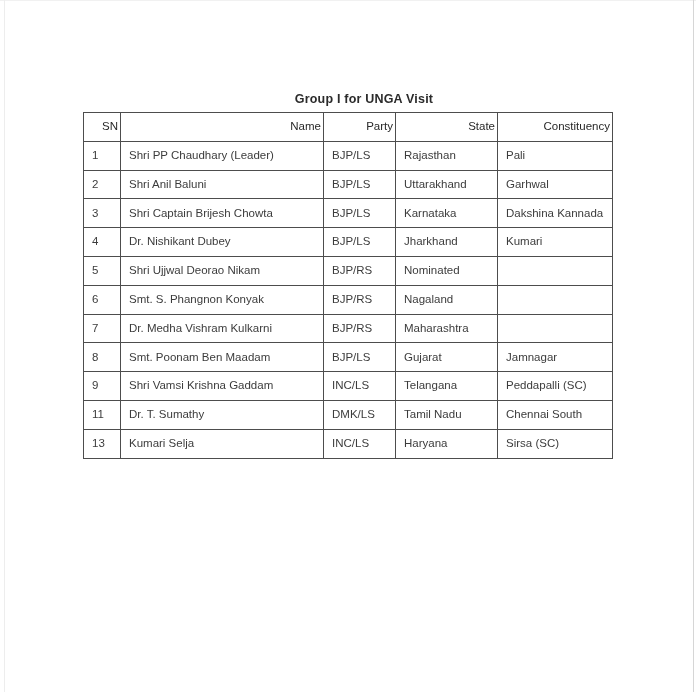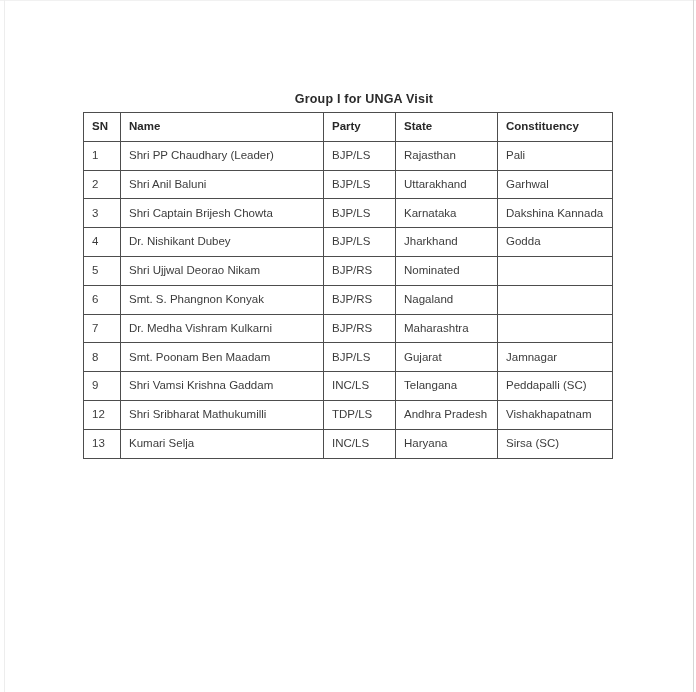--- a/index.html
+++ b/index.html
@@ -47,22 +47,23 @@
     height: 27.8px;
     padding: 0 2px 0 8px;
     font-size: 11.5px;
     line-height: 1;
     text-align: left;
     vertical-align: middle;
     white-space: nowrap;
     overflow: hidden;
   }
   .grid th {
-    font-weight: bold;
+    font-weight: normal;
     color: #282828;
+    text-align: right;
   }
   .grid td {
     font-weight: normal;
     color: #3c3c3c;
   }
 </style>
 </head>
 <body>
 
 <div class="edge-top"></div>
@@ -108,21 +109,21 @@
         <td>Shri Captain Brijesh Chowta</td>
         <td>BJP/LS</td>
         <td>Karnataka</td>
         <td>Dakshina Kannada</td>
       </tr>
       <tr>
         <td>4</td>
         <td>Dr. Nishikant Dubey</td>
         <td>BJP/LS</td>
         <td>Jharkhand</td>
-        <td>Godda</td>
+        <td>Kumari</td>
       </tr>
       <tr>
         <td>5</td>
         <td>Shri Ujjwal Deorao Nikam</td>
         <td>BJP/RS</td>
         <td>Nominated</td>
         <td></td>
       </tr>
       <tr>
         <td>6</td>
@@ -146,25 +147,25 @@
         <td>Jamnagar</td>
       </tr>
       <tr>
         <td>9</td>
         <td>Shri Vamsi Krishna Gaddam</td>
         <td>INC/LS</td>
         <td>Telangana</td>
         <td>Peddapalli (SC)</td>
       </tr>
       <tr>
-        <td>12</td>
-        <td>Shri  Sribharat Mathukumilli</td>
-        <td>TDP/LS</td>
-        <td>Andhra Pradesh</td>
-        <td>Vishakhapatnam</td>
+        <td>11</td>
+        <td>Dr. T. Sumathy</td>
+        <td>DMK/LS</td>
+        <td>Tamil Nadu</td>
+        <td>Chennai South</td>
       </tr>
       <tr>
         <td>13</td>
         <td>Kumari Selja</td>
         <td>INC/LS</td>
         <td>Haryana</td>
         <td>Sirsa (SC)</td>
       </tr>
     </tbody>
 </table>

